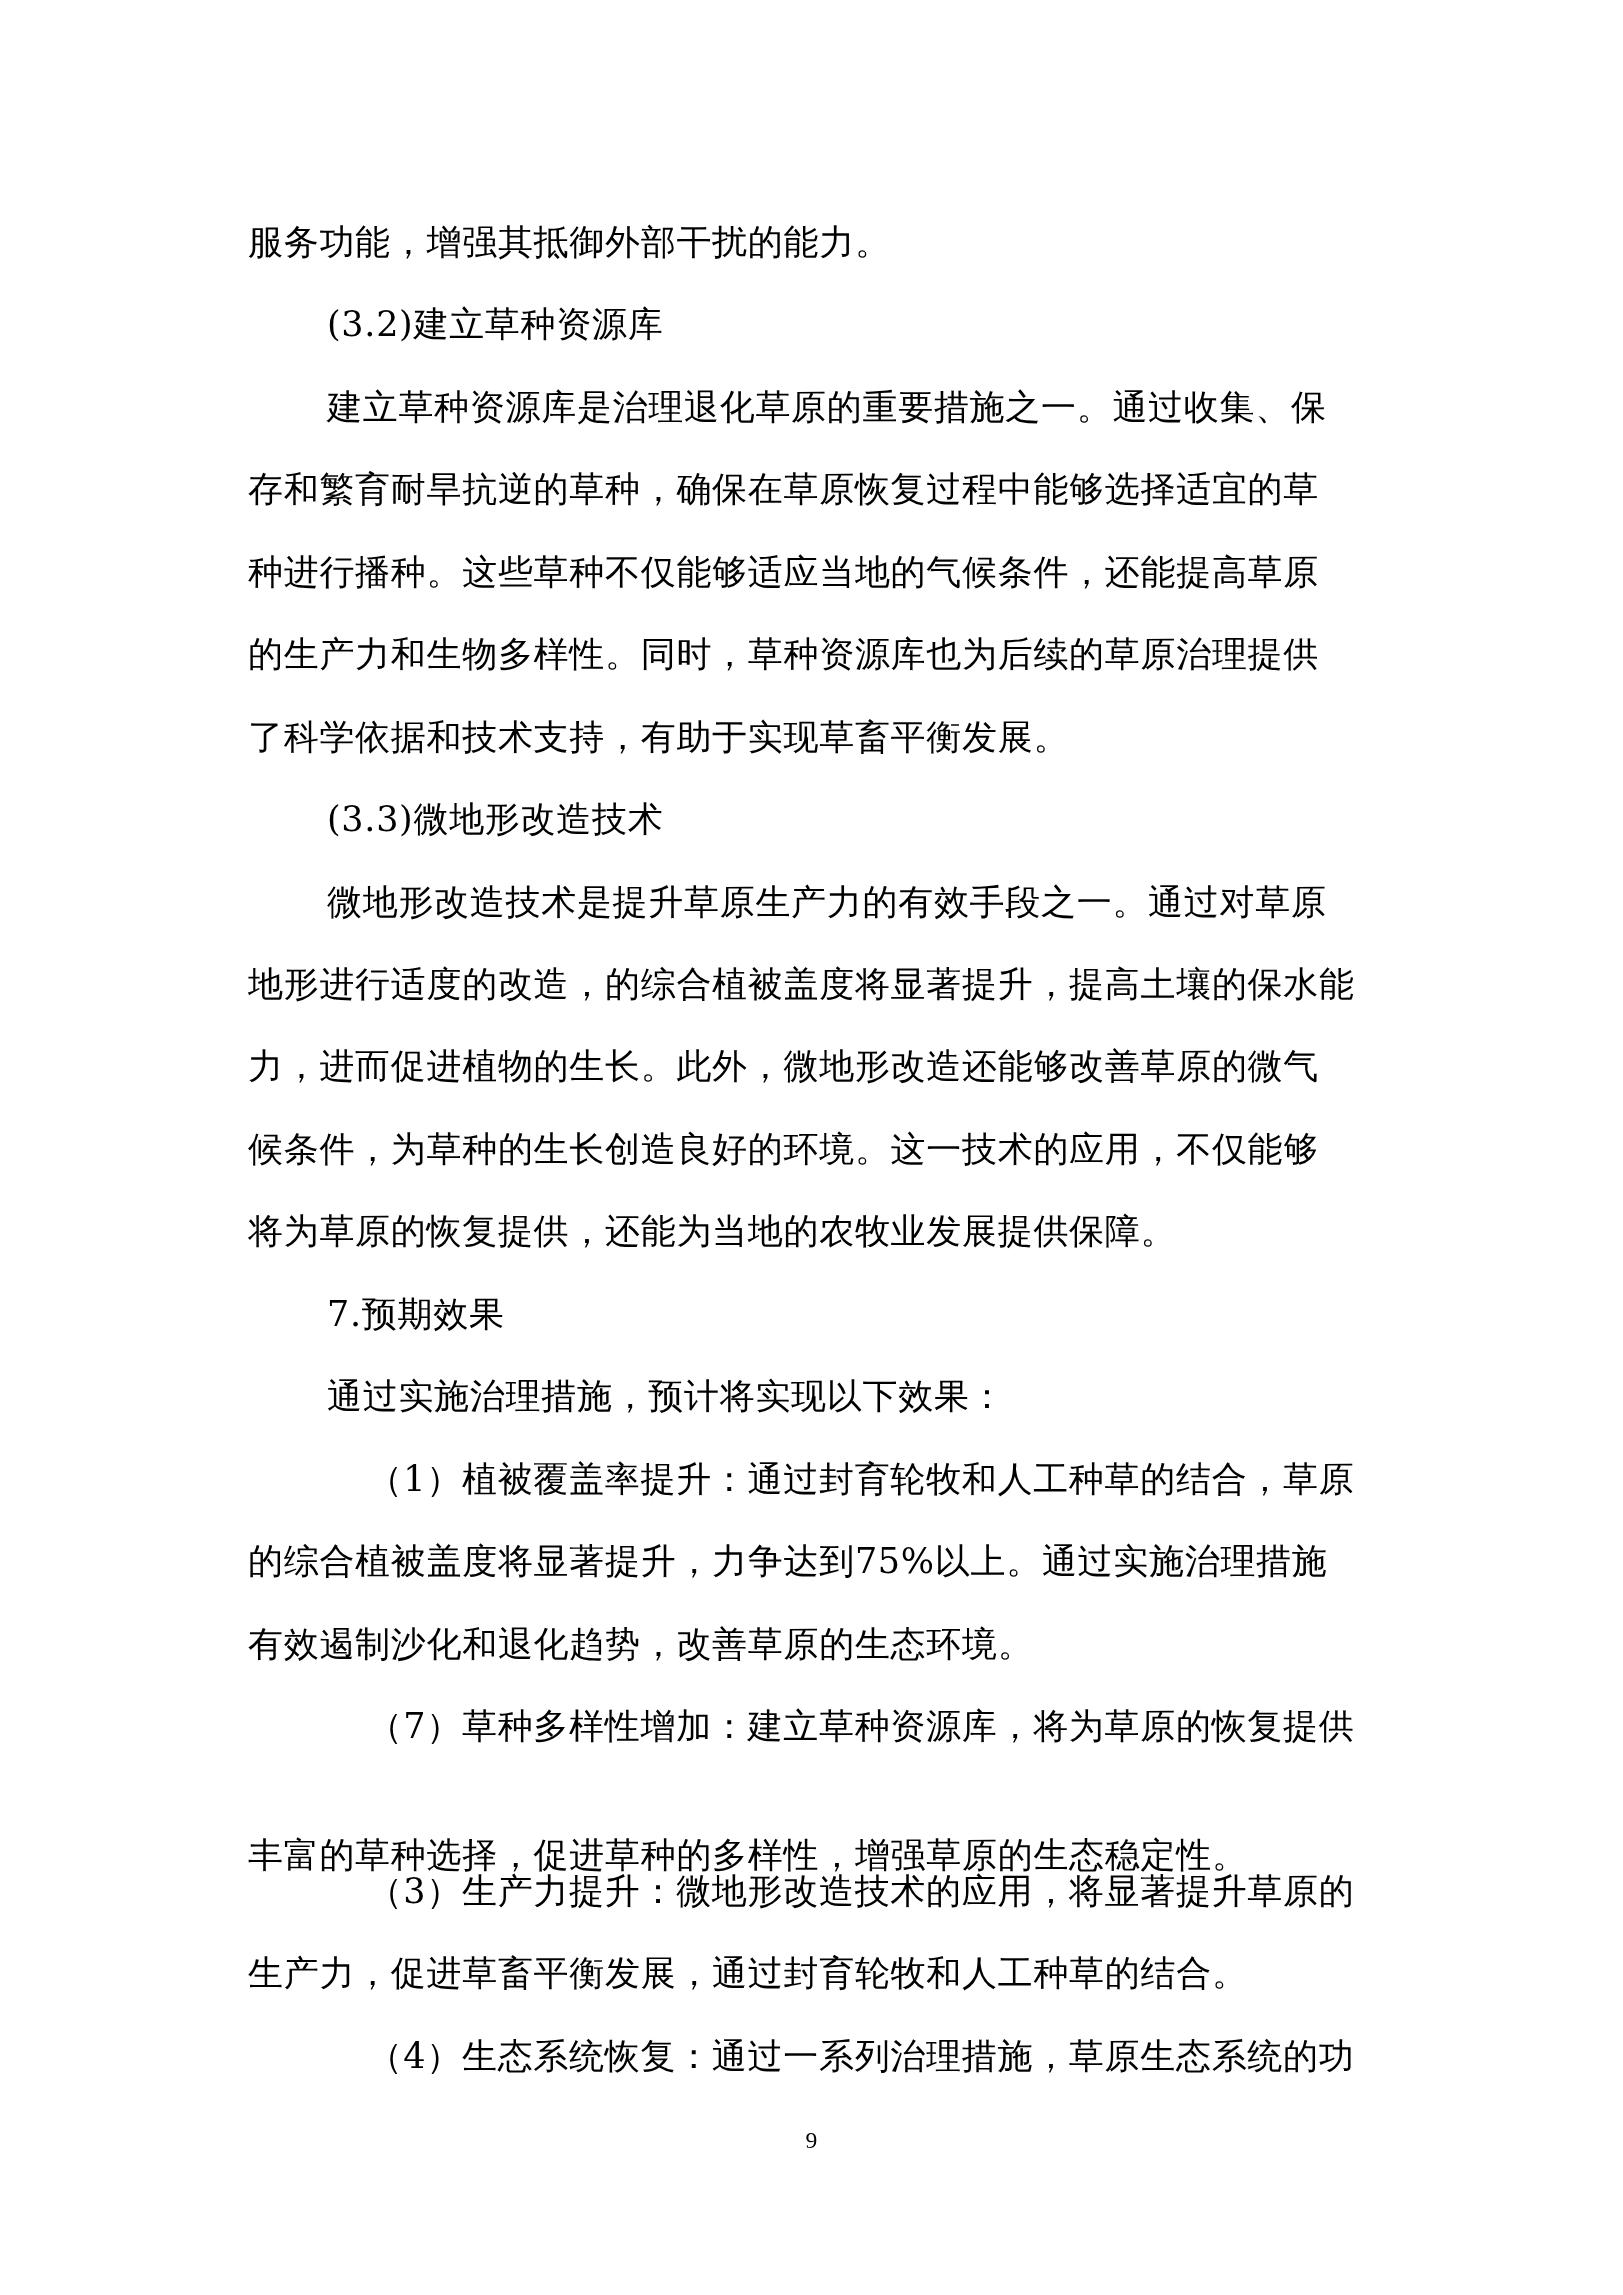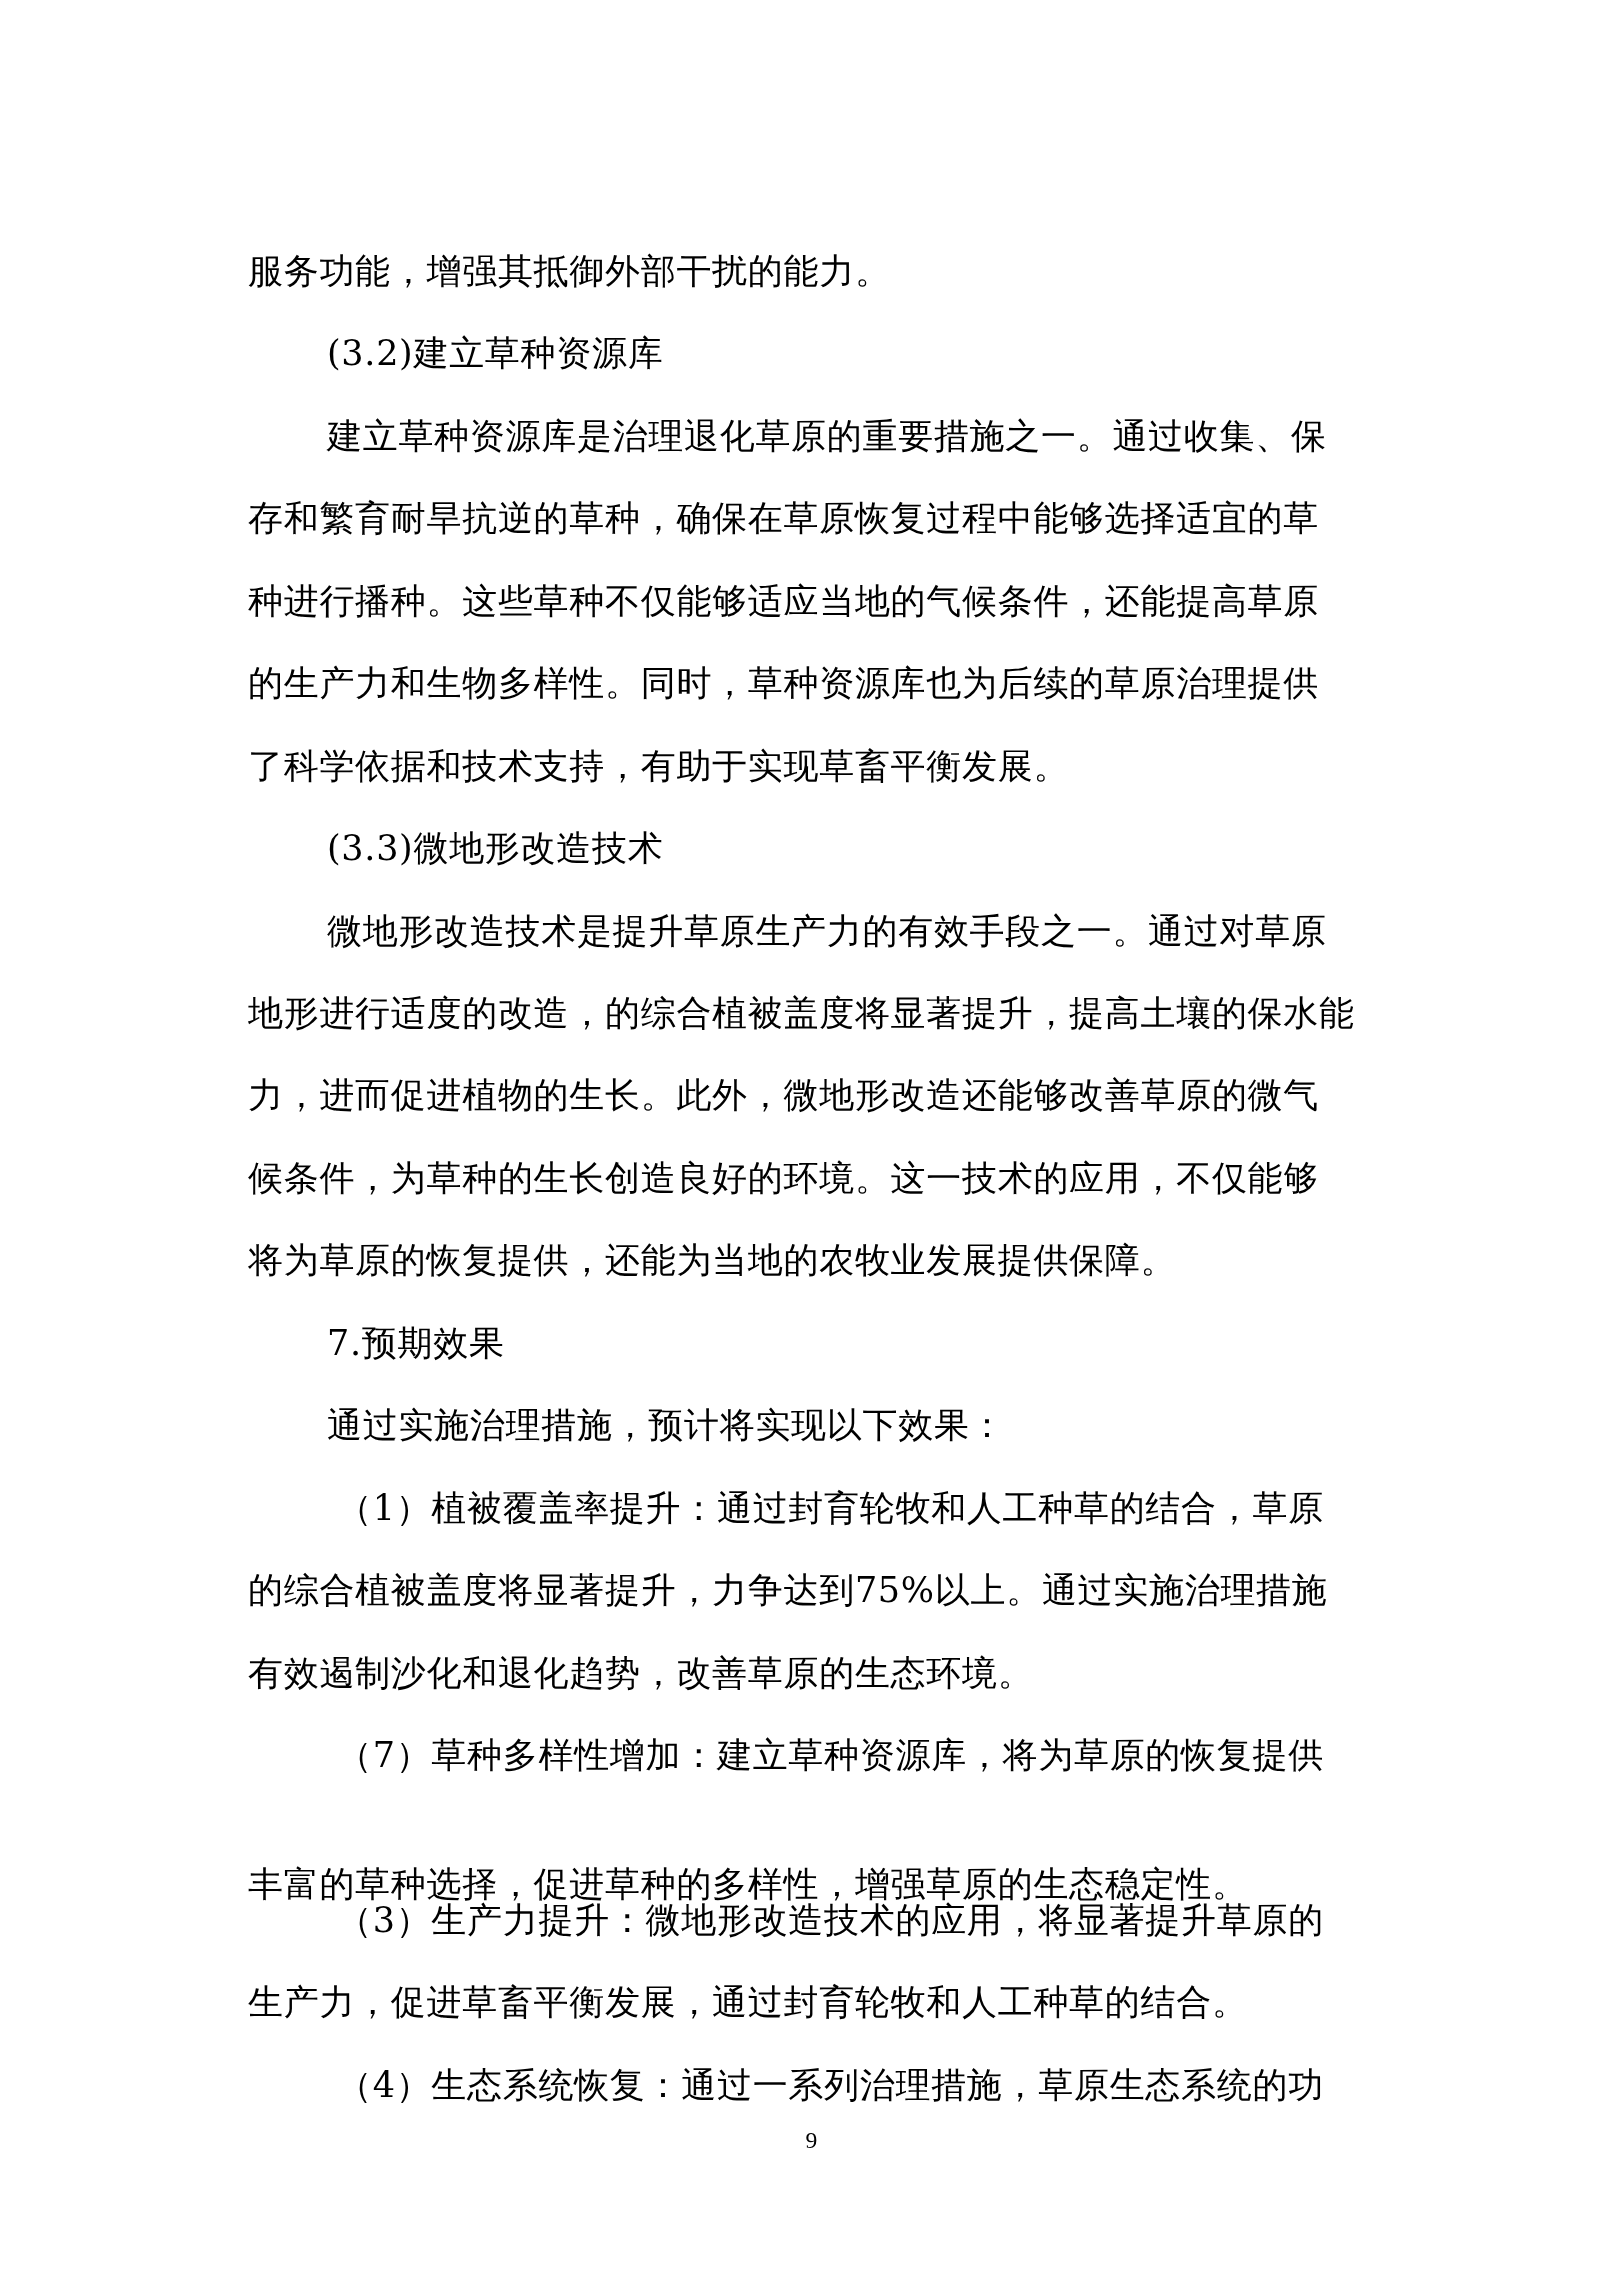--- a/index.html
+++ b/index.html
@@ -1,22 +1,22 @@
 <!DOCTYPE html>
 <html style="font-size:10.5px"><head>
 <meta charset="utf-8">
 <style>
   html, body { margin: 0; padding: 0; background: #ffffff; }
   body { width: 1623px; height: 2295px; position: relative; overflow: hidden;
          font-family: "DejaVu Serif", "Liberation Serif", serif; color: #000; }
   .page { position: absolute; left: 248px; top: 216px; width: 1137px; }
   .line { position: absolute; left: 0; width: 1137px; font-size: 35px; line-height: 52px;
-          white-space: nowrap; letter-spacing: 0.7px; margin-top: 29px; }
+          white-space: nowrap; letter-spacing: 0.7px; }
   .indent { left: 79px; width: 1059px; }
-  .indent2 { left: 89px; width: 1048px; }
+  .indent2 { left: 89px; width: 1048px; text-align: center; }
   .pagenum { position: absolute; top: 2127px; left: 0; width: 1623px; text-align: center;
              font-size: 23.6px; font-family: "Liberation Serif", serif; }
 </style>
 </head>
 <body>
 
 <div class="page">
   <div class="line" style="top:0px">服务功能，增强其抵御外部干扰的能力。</div>
   <div class="line indent" style="top:82px">(3.2)建立草种资源库</div>
   <div class="line indent" style="top:165px">建立草种资源库是治理退化草原的重要措施之一。通过收集、保</div>

